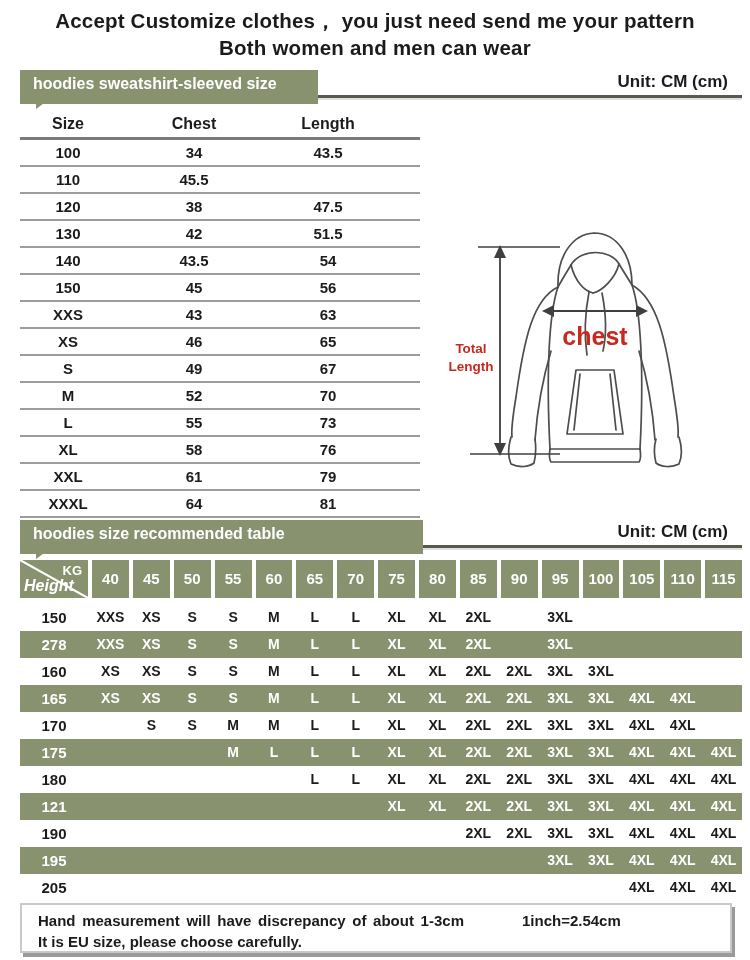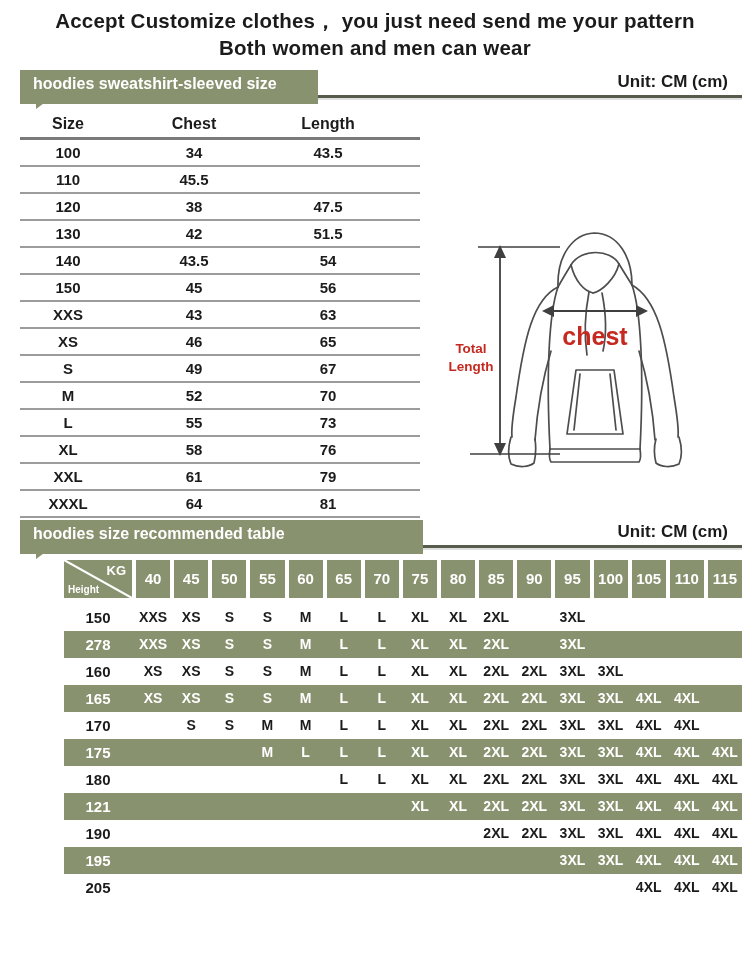--- a/index.html
+++ b/index.html
@@ -34,28 +34,28 @@
   .t1row.head{height:27px;line-height:27px;font-size:16px;
         border-bottom:3px solid #7A7A7A;}
   
   .diagram{position:absolute;left:430px;top:203px;}
   .redlabel{fill:var(--red);font-size:13.5px;font-weight:bold;
         font-family:"Liberation Sans",sans-serif;}
   .chestlabel{fill:var(--red);font-size:25px;font-weight:bold;
         font-family:"Liberation Sans",sans-serif;}
   
   .matrix{position:absolute;left:20px;top:560px;width:722px;}
-  .mgrid{display:grid;grid-template-columns:68px repeat(16,1fr);column-gap:4px;margin-left:44px;}
+  .mgrid{display:grid;grid-template-columns:68px repeat(16,1fr);column-gap:4px;}
   .mhead{height:38px;}
   .wcell{background:var(--green);color:#fff;text-align:center;
         line-height:38px;font-size:15px;}
   .corner{position:relative;background:var(--green);color:#fff;}
   .corner svg{position:absolute;inset:0;width:100%;height:100%;}
   .corner .kg{position:absolute;top:3px;right:6px;font-size:13px;}
-  .corner .ht{position:absolute;bottom:3px;left:4px;font-size:10px;}
+  .corner .ht{position:absolute;bottom:3px;left:4px;font-size:16px;font-style:italic;}
   .mbody{margin-top:6px;}
   .mrow{height:27px;line-height:27px;text-align:center;font-size:14px;}
   .mrow .hlabel{font-size:15px;}
   .mrow.striped{background:var(--green);color:#fff;}
   
   .footer{position:absolute;left:20px;top:903px;width:712px;height:50px;
         box-sizing:border-box;background:#fff;border:2px solid #C9C9C9;
         box-shadow:3px 4px 0 0 #9A9A9A;padding:7px 0 0 16px;font-size:15px;}
   .footer .l1{word-spacing:2.5px;}
   .footer .inch{margin-left:58px;word-spacing:0;}
@@ -465,14 +465,20 @@
           <div></div>
           <div></div>
           <div></div>
           <div>4XL</div>
           <div>4XL</div>
           <div>4XL</div>
         </div>
       </div>
   </div>
 
+  <div class="footer">
+    <div class="l1">
+      <span>Hand measurement will have discrepancy of about 1-3cm</span><span class="inch">1inch=2.54cm</span>
+    </div>
+    <div class="l2">It is EU size, please choose carefully.</div>
+  </div>
 
 </div>
 
 </body></html>

